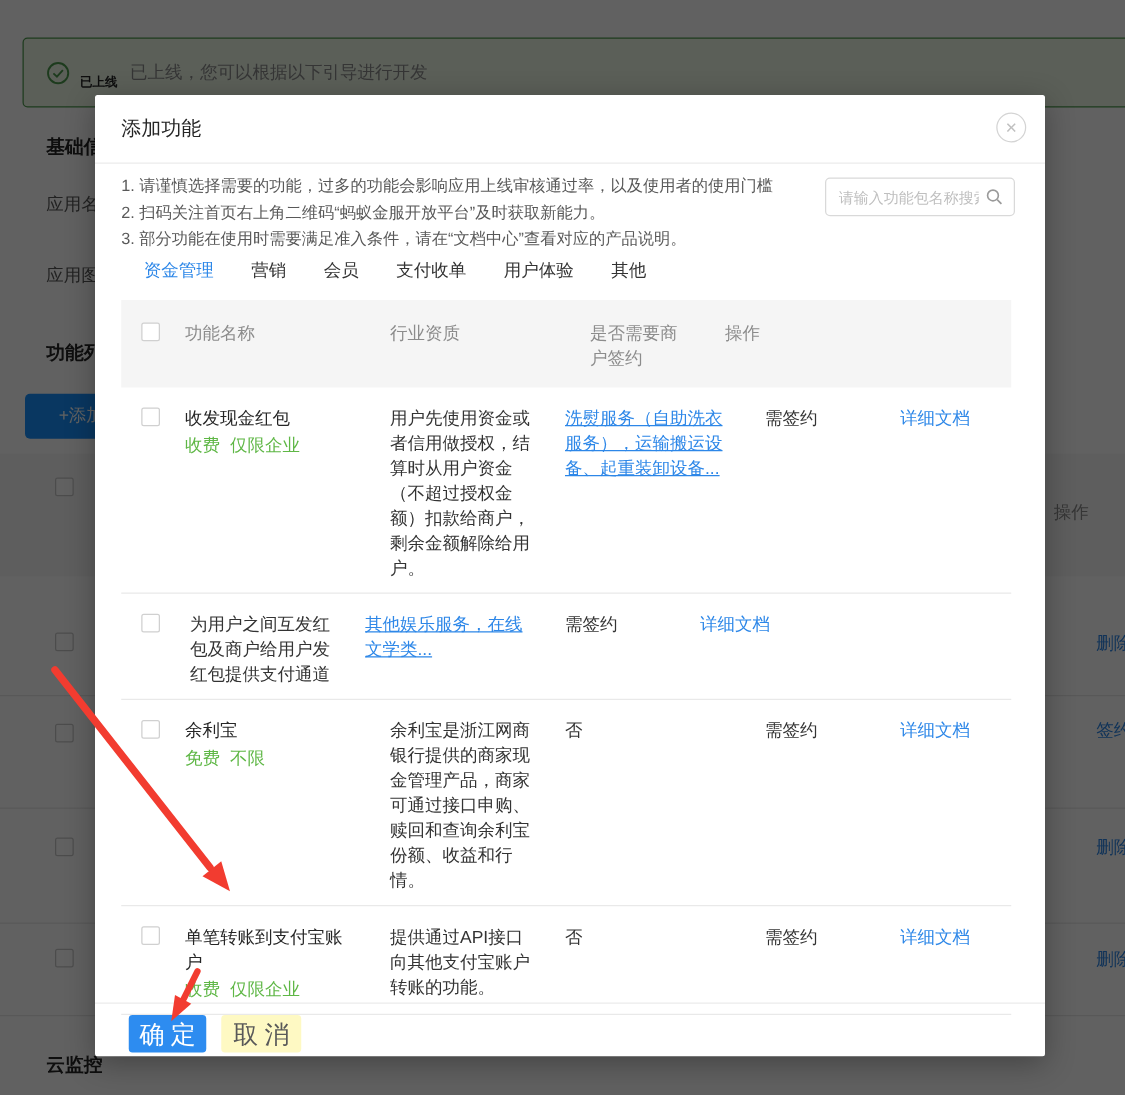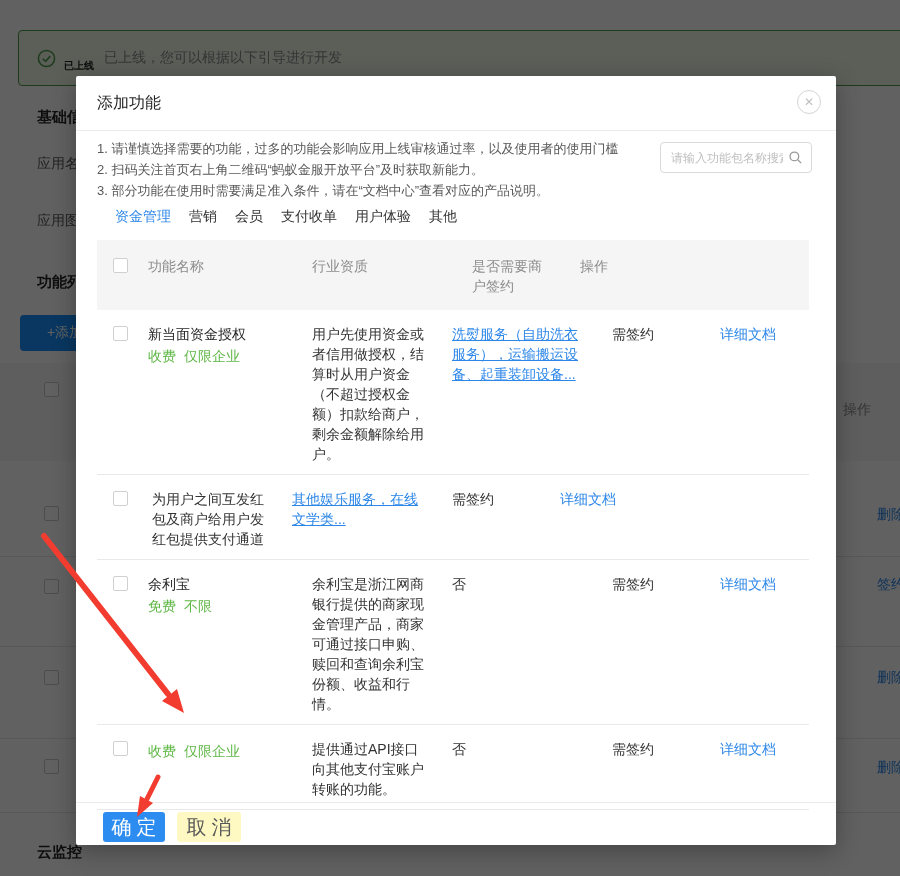--- a/index.html
+++ b/index.html
@@ -42,21 +42,21 @@
   .m-close { position:absolute; left:721px; top:14px; width:24px; height:24px; border:1px solid #d4d4d4;
              border-radius:50%; color:#c0c0c0; font-size:12px; line-height:22px; text-align:center;
              background:#fff; cursor:pointer; }
   .m-notes { position:absolute; left:21px; top:62px; font-size:13px; color:#595959; line-height:21px; }
   .m-search { position:absolute; left:584px; top:66px; width:152px; height:31px; }
   .m-search input { width:152px; height:31px; border:1px solid #d9d9d9; border-radius:4px;
                     padding:0 28px 0 10px; font-size:12px; color:#333; font-family:inherit; }
   .m-search input::placeholder { color:#bfbfbf; }
   .m-search .mag { position:absolute; right:9px; top:8px; width:15px; height:15px; }
 
-  .m-tabs { position:absolute; left:39px; top:132px; display:flex; gap:18px; font-size:14px; }
+  .m-tabs { position:absolute; left:39px; top:132px; display:flex; gap:30px; font-size:14px; }
   .tab { color:#333; cursor:pointer; white-space:nowrap; }
   .tab.active { color:#2d87e8; }
 
   .m-table { position:absolute; left:21px; top:164px; width:712px; font-size:14px; }
   .t-head { display:flex; background:#f5f5f5; padding:16px 0 14px; color:#8c8c8c; line-height:20px; }
   .t-row  { display:flex; padding:14px 0 10px; border-bottom:1px solid #e9e9e9; line-height:20px; color:#333; }
   .col-check { width:43px; padding-left:16px; flex:0 0 auto; }
   .col-name  { width:160px; padding:0 22px 0 8px; flex:0 0 auto; }
   .col-desc  { width:140px; padding:0 10px 0 12px; flex:0 0 auto; }
   .col-ind   { width:160px; padding:0 15px 0 12px; flex:0 0 auto; }
@@ -163,21 +163,21 @@
         <div class="col-ind">行业资质</div>
         <div class="col-sign">是否需要商户签约</div>
         <div class="col-act">操作</div>
       </div>
       <div id="t-body">
           <div class="t-row">
             <div class="col-check">
               <div class="cb"></div>
             </div>
             <div class="col-name">
-              <div class="fname">新当面资金授权</div>
+              <div class="fname">收发现金红包</div>
               <div class="tags"><span>收费</span><span>仅限企业</span></div>
             </div>
             <div class="col-desc">用户先使用资金或者信用做授权，结算时从用户资金（不超过授权金额）扣款给商户，剩余金额解除给用户。</div>
             <div class="col-ind"><span class="ind-link">洗熨服务（自助洗衣服务），运输搬运设备、起重装卸设备...</span></div>
             <div class="col-sign">需签约</div>
             <div class="col-act"><span class="doc-link">详细文档</span></div>
           </div>
           <div class="t-row">
             <div class="col-check">
               <div class="cb"></div>
@@ -198,20 +198,21 @@
             <div class="col-desc">余利宝是浙江网商银行提供的商家现金管理产品，商家可通过接口申购、赎回和查询余利宝份额、收益和行情。</div>
             <div class="col-ind"><span>否</span></div>
             <div class="col-sign">需签约</div>
             <div class="col-act"><span class="doc-link">详细文档</span></div>
           </div>
           <div class="t-row">
             <div class="col-check">
               <div class="cb"></div>
             </div>
             <div class="col-name">
+              <div class="fname">单笔转账到支付宝账户</div>
               <div class="tags"><span>收费</span><span>仅限企业</span></div>
             </div>
             <div class="col-desc">提供通过API接口向其他支付宝账户转账的功能。</div>
             <div class="col-ind"><span>否</span></div>
             <div class="col-sign">需签约</div>
             <div class="col-act"><span class="doc-link">详细文档</span></div>
           </div>
         </div>
     </div>
 

